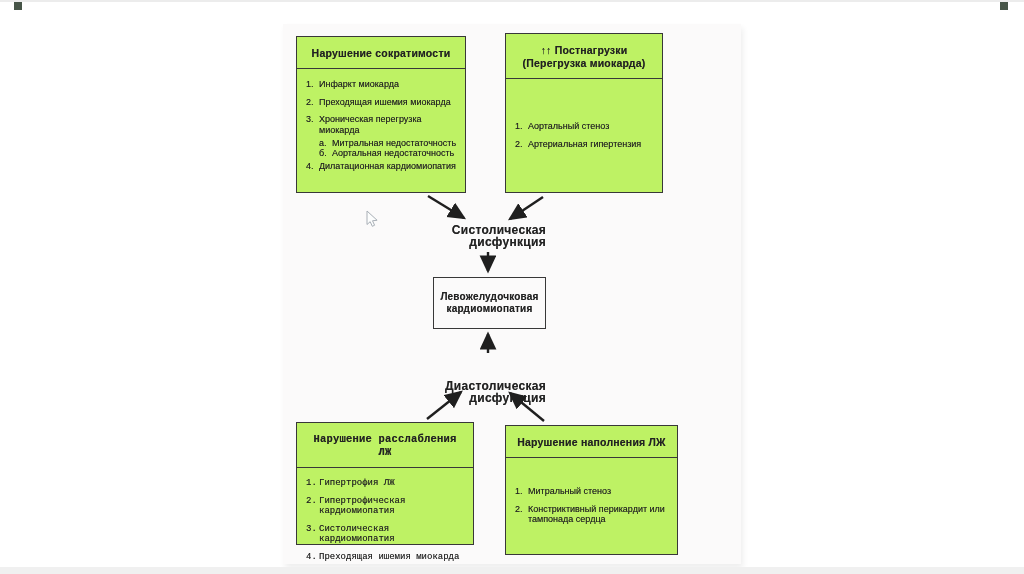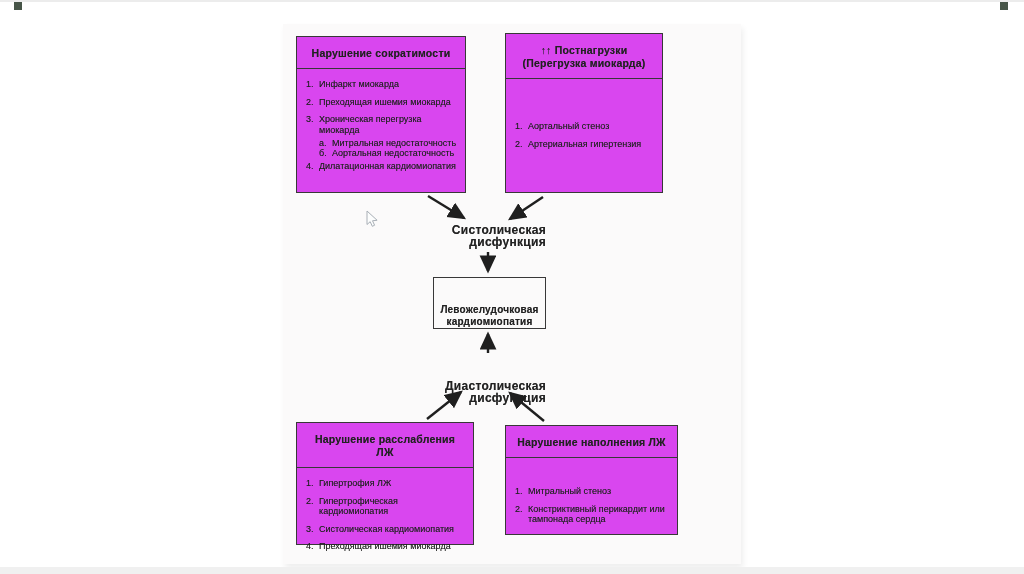--- a/index.html
+++ b/index.html
@@ -21,55 +21,55 @@
   
   .scan {
     position:absolute; left:283px; top:24px; width:458px; height:540px;
     background:#fbfafa;
     box-shadow:2px 4px 6px rgba(0,0,0,0.07);
   }
 
   .ink { color:#222; text-shadow:0 0 0.6px rgba(35,35,35,0.55); }
 
   .dbox {
-    position:absolute; border:1.6px solid #383838; background:#d946ef;
+    position:absolute; border:1.6px solid #383838; background:#bef264;
     box-sizing:border-box;
   }
   .dbox-header {
     border-bottom:1.6px solid #383838;
     font-weight:bold; font-size:10.5px; line-height:13px;
     text-align:center; padding:10px 4px 8px 4px;
     letter-spacing:0.2px;
   }
   .dbox-body { padding:10px 7px 6px 9px; font-size:9px; line-height:10.5px; }
   .item { display:flex; margin-bottom:7px; }
   .item .num { flex:0 0 13px; }
   .item .txt { flex:1; }
   .item.sub { margin-left:13px; margin-top:-4px; margin-bottom:3px; }
 
   
   .box-contractility { left:296px; top:36px;  width:170px; height:157px; }
   .box-afterload     { left:505px; top:33px;  width:158px; height:160px; }
-  .box-relaxation    { left:296px; top:422px; width:178px; height:123px; }
-  .box-filling       { left:505px; top:425px; width:173px; height:110px; }
+  .box-relaxation    { left:296px; top:422px; width:178px; height:123px;font-family:Liberation Mono, monospace; }
+  .box-filling       { left:505px; top:425px; width:173px; height:130px; }
 
   .box-afterload .dbox-body { padding-top:42px; }
   .box-filling   .dbox-body { padding-top:28px; }
 
   
   .flow-label {
     position:absolute; width:116px; text-align:right;
     font-weight:bold; font-size:12px; line-height:12px; letter-spacing:0.3px;
   }
   .label-systolic  { left:430px; top:224px; }
   .label-diastolic { left:430px; top:356px;margin-top:24px; }
   .node-lv {
     position:absolute; left:433px; top:277px; width:113px; height:52px;
     border:1.6px solid #383838; box-sizing:border-box;
-    display:flex; flex-direction:column; align-items:center; justify-content:flex-end;
+    display:flex; flex-direction:column; align-items:center; justify-content:center;
     font-weight:bold; font-size:10px; line-height:12px; text-align:center;
     letter-spacing:0.2px; background:#fbfafa;
   }
 
   .overlay { position:absolute; left:0; top:0; pointer-events:none; }
   .overlay line { stroke:#1f1f1f; stroke-width:2.4; }
 </style>
 </head>
 <body>
 

